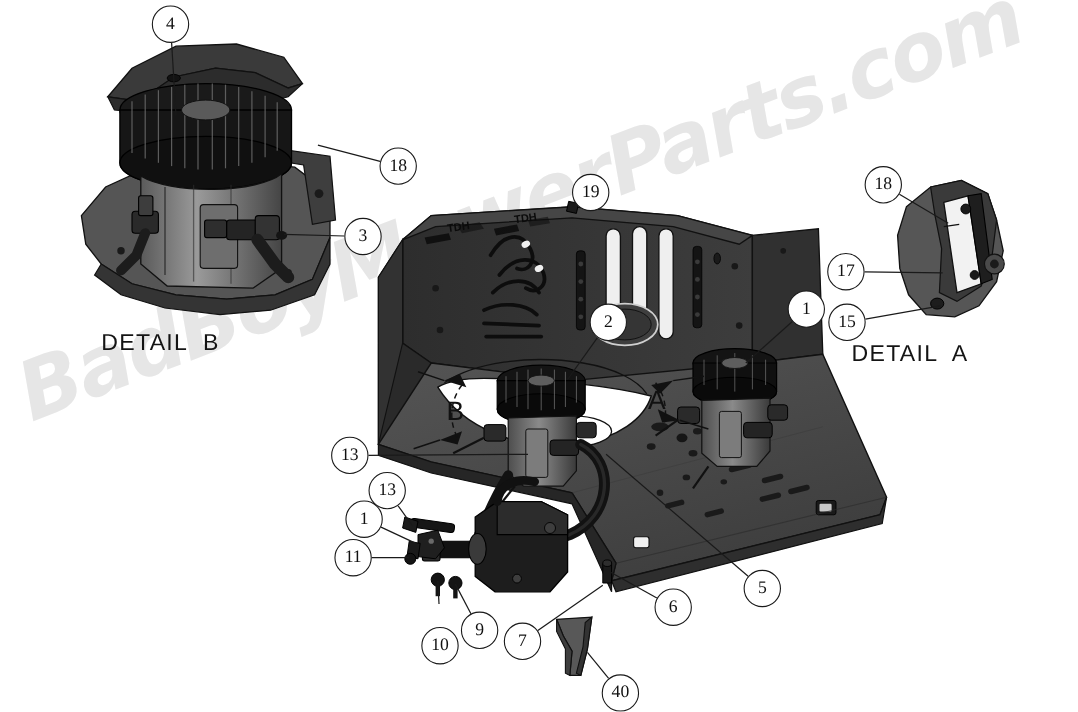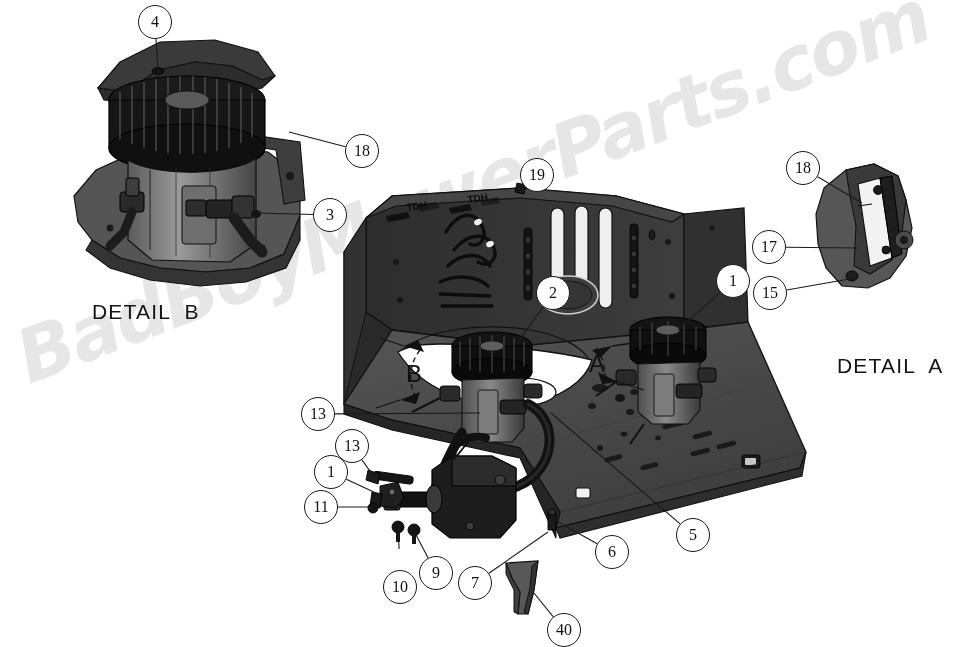--- a/index.html
+++ b/index.html
@@ -406,21 +406,21 @@
         <line x1="345.54811563615687" y1="146.71800269982165" x2="289" y2="132"></line>
         <line x1="530.6863585019803" y1="163.7841037450494" x2="521" y2="188"></line>
         <line x1="553.2933667068393" y1="616.7951522717684" x2="534" y2="593"></line>
       </g>
 
   <text x="407" y="211" font-family="Liberation Sans, sans-serif" font-size="10" font-weight="bold" fill="#0b0b0b" transform="rotate(-8 407 211)">TDH</text>
       <text x="468" y="203" font-family="Liberation Sans, sans-serif" font-size="10" font-weight="bold" fill="#0b0b0b" transform="rotate(-8 468 203)">TDH</text>
     </svg>
 
   <div class="detail-label" style="left:92px;top:300px;">DETAIL  B</div>
-  <div class="detail-label" style="left:837px;top:310px;margin-top:44px;">DETAIL  A</div>
+  <div class="detail-label" style="left:774px;top:310px;">DETAIL  A</div>
 
   <div id="callout-layer">
       <div class="callout" style="left: 716px; top: 264px;">1</div>
       <div class="callout" style="left: 536px; top: 276px;">2</div>
       <div class="callout" style="left: 313px; top: 198px;">3</div>
       <div class="callout" style="left: 138px; top: 5px;">4</div>
       <div class="callout" style="left: 676px; top: 518px;">5</div>
       <div class="callout" style="left: 595px; top: 535px;">6</div>
       <div class="callout" style="left: 458px; top: 566px;">7</div>
       <div class="callout" style="left: 419px; top: 556px;">9</div>

